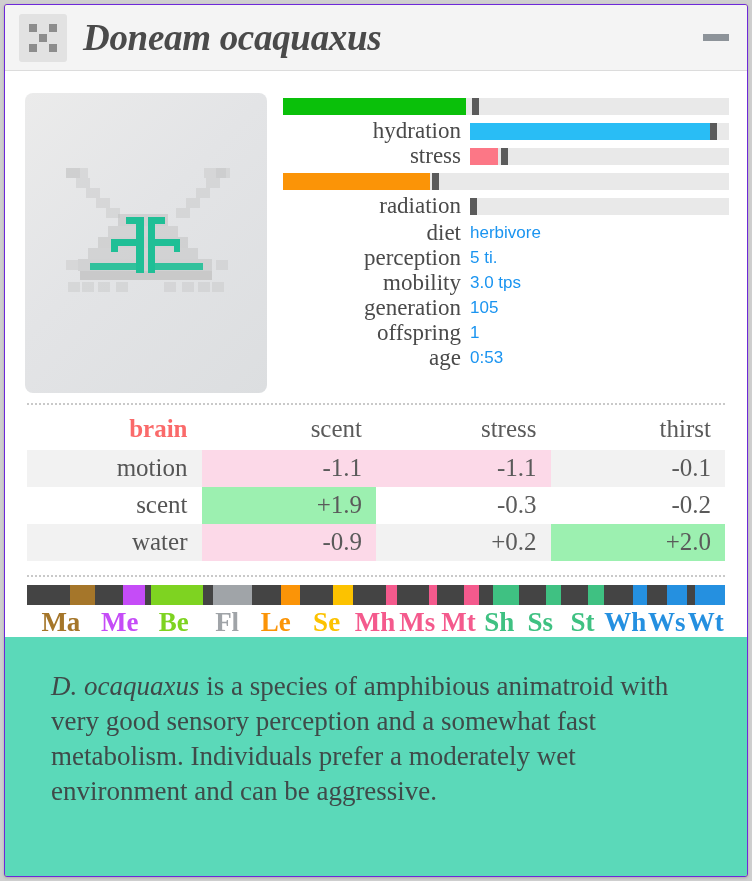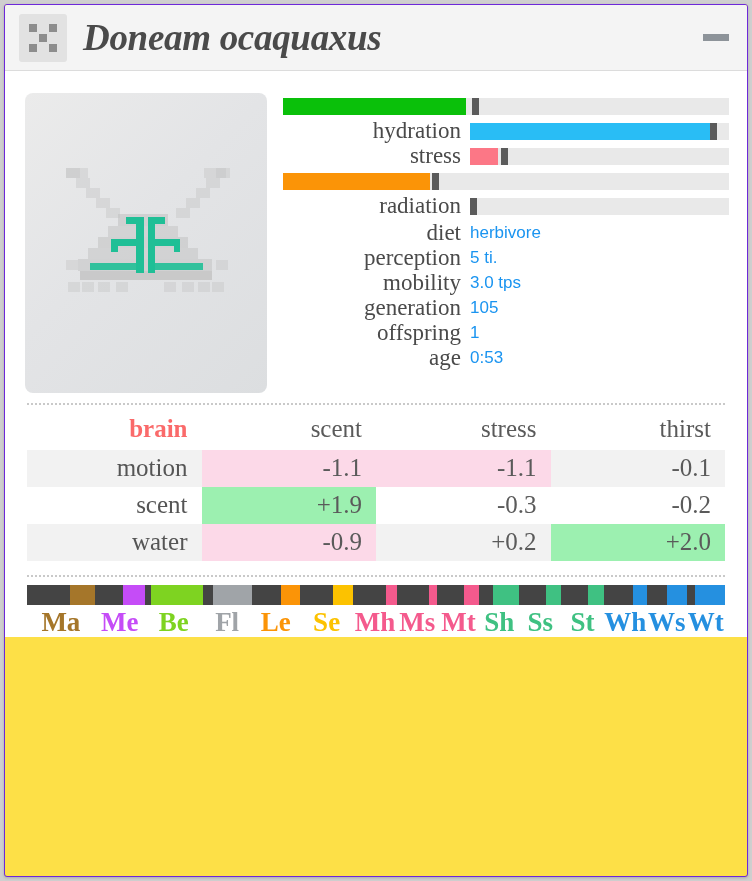--- a/index.html
+++ b/index.html
@@ -456,14 +456,19 @@
           <div class="gene-lab" style="flex: 0 0 5.99714%; color: rgb(63, 193, 130);">Ss</div>
           <div class="gene-lab" style="flex: 0 0 6.09234%; color: rgb(63, 193, 130);">St</div>
           <div class="gene-lab" style="flex: 0 0 6.18753%; color: rgb(37, 144, 224);">Wh</div>
           <div class="gene-lab" style="flex: 0 0 5.71157%; color: rgb(37, 144, 224);">Ws</div>
           <div class="gene-lab" style="flex: 0 0 5.47358%; color: rgb(37, 144, 224);">Wt</div>
         </div>
     </div>
 
   </div>
 
+  <div class="footer" style="background: rgb(91, 217, 185);">
+    <p class="desc">
+      <span class="sp">D. ocaquaxus</span><span> is a species of amphibious animatroid with very good sensory perception and a somewhat fast metabolism. Individuals prefer a moderately wet environment and can be aggressive.</span>
+    </p>
+  </div>
 
 </div>
 
 </body></html>

